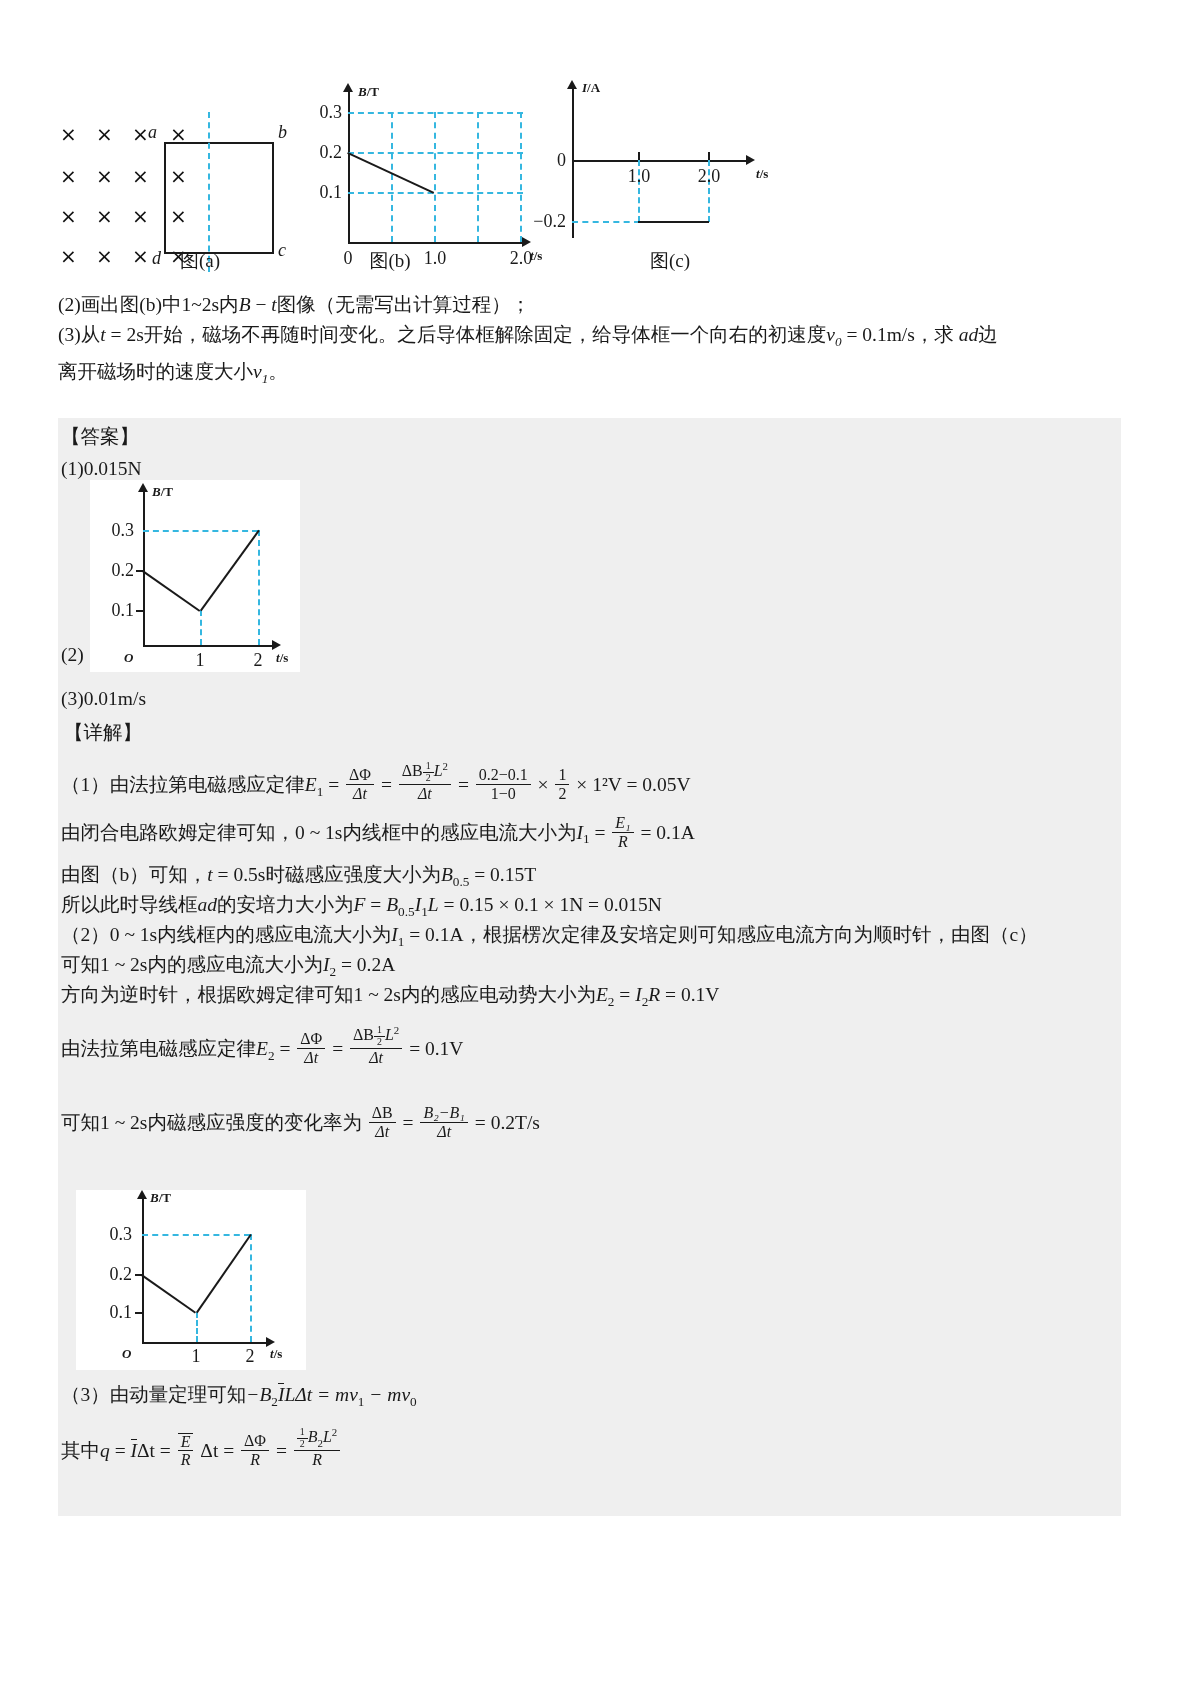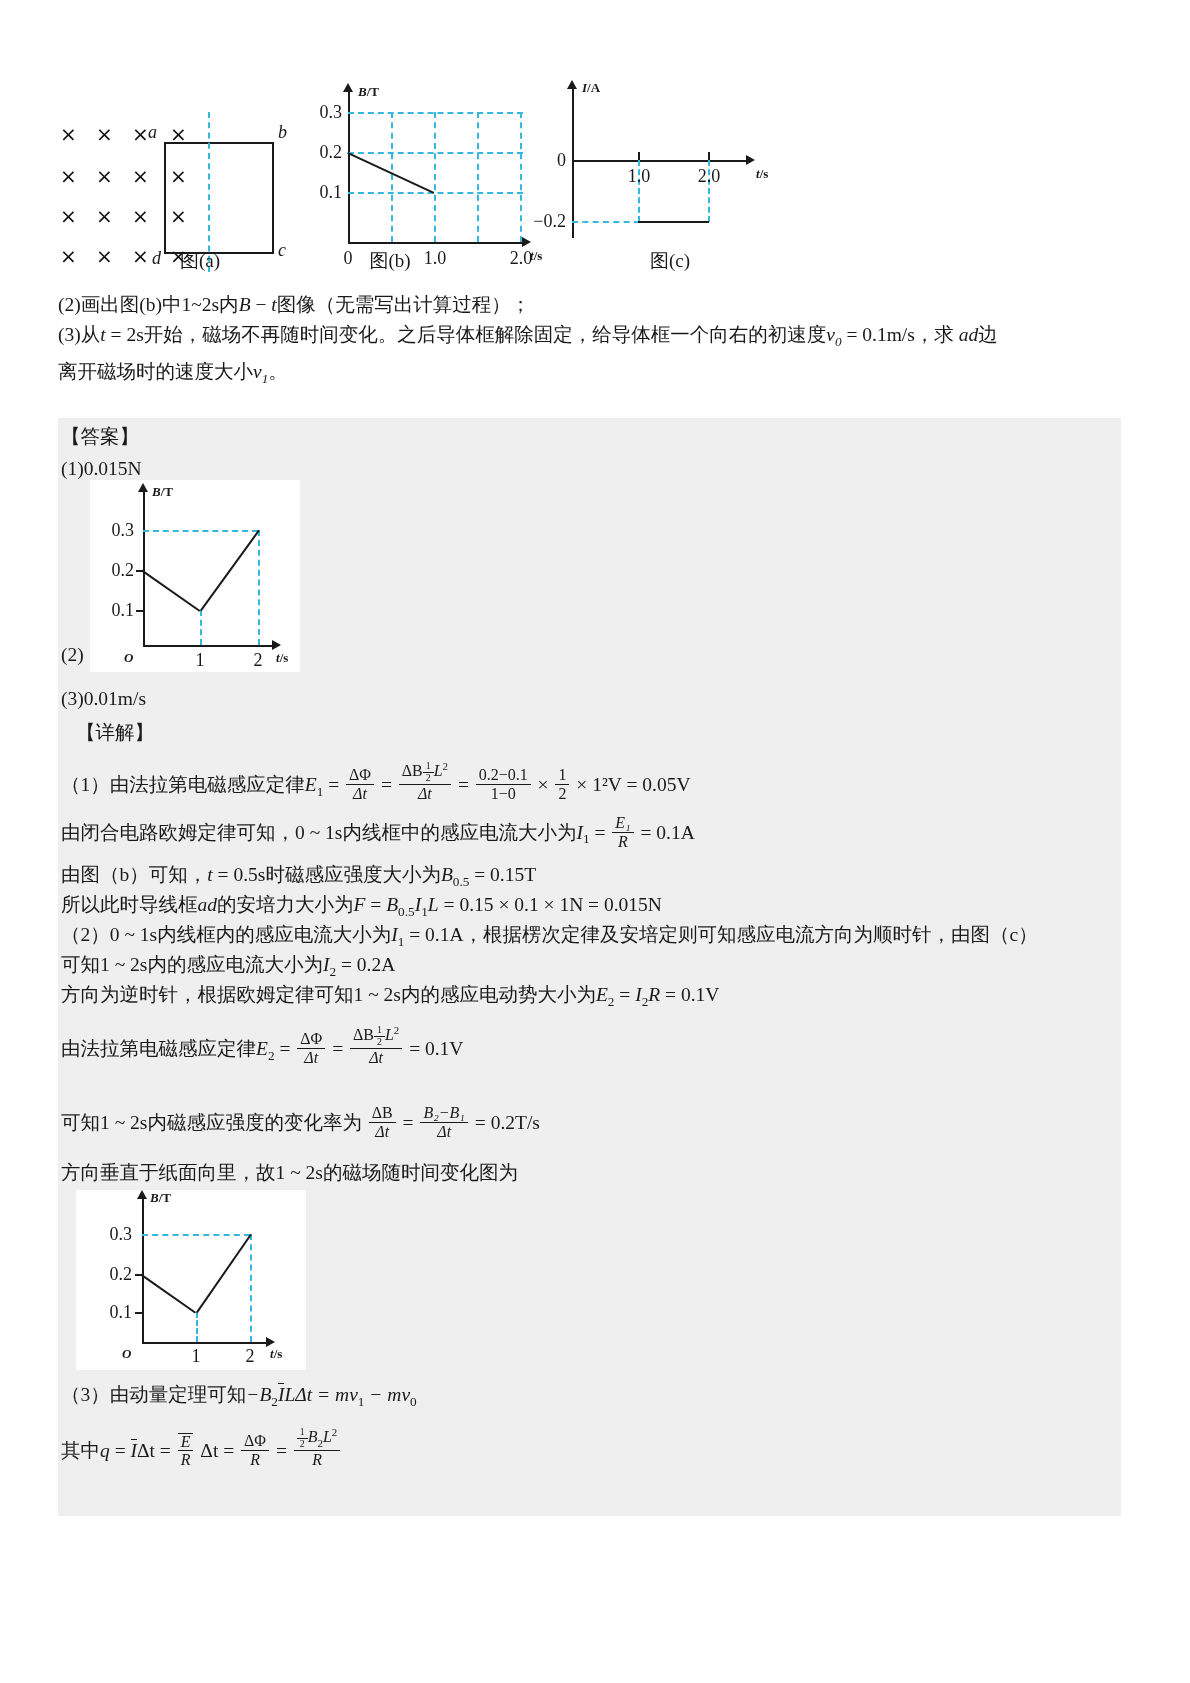--- a/index.html
+++ b/index.html
@@ -353,21 +353,21 @@
         <span class="ticknum" style="left:10px; width:34px; top:80px;">0.2</span>
         <span class="ticknum" style="left:10px; width:34px; top:120px;">0.1</span>
 
         <span class="axlabel it" style="left:34px; top:170px;">O</span>
         <span class="ticknum-c" style="left:98px;  width:24px; top:170px;">1</span>
         <span class="ticknum-c" style="left:156px; width:24px; top:170px;">2</span>
       </div>
     </div>
 
     <span class="atext" style="left:3px; top:266px;">(3)0.01m/s</span>
-    <span class="atext" style="left:18px; top:300px;text-align:right;">【详解】</span>
+    <span class="atext" style="left:6px; top:300px;text-align:right;">【详解】</span>
 
     <div class="atext" style="left:3px; top:342px; white-space:nowrap;">
       <span>（1）由法拉第电磁感应定律</span><span class="it">E</span><sub>1</sub>
       <span>=</span>
       <span class="frac"><span class="num">ΔΦ</span><span class="den it">Δt</span></span>
       <span>=</span>
       <span class="frac"><span class="num"><span>ΔB</span><span class="sml"><span class="num">1</span><span class="den">2</span></span><span class="it">L</span><sup>2</sup></span><span class="den it">Δt</span></span>
       <span>=</span>
       <span class="frac"><span class="num">0.2−0.1</span><span class="den">1−0</span></span>
       <span>×</span>
@@ -413,21 +413,20 @@
 
     <div class="atext" style="left:3px; top:662px; white-space:nowrap;margin-top:24px;">
       <span>可知1 ~ 2s内磁感应强度的变化率为</span>
       <span class="frac"><span class="num">ΔB</span><span class="den it">Δt</span></span>
       <span>=</span>
       <span class="frac"><span class="num it">B₂−B₁</span><span class="den it">Δt</span></span>
       <span>= 0.2T/s</span>
     </div>
 
 
-    <div class="atext" style="left:3px; top:740px; white-space:nowrap;">方向垂直于纸面向里，故1 ~ 2s的磁场随时间变化图为</div>
 
     <div class="whitebox" style="left:18px; top:772px; width:230px; height:180px;">
       <div class="graph" style="left:0; top:0; width:230px; height:180px;">
 
         <div class="axis-y" style="left:66px; top:8px; height:144px;"></div>
         <div class="arrow-u" style="left:61px; top:0px;"></div>
         <div class="axis-x" style="left:66px; top:152px; width:125px;"></div>
         <div class="arrow-r" style="left:190px; top:147px;"></div>
 
         <div class="tick-h" style="left:59px; top:84px;  width:8px;"></div>

